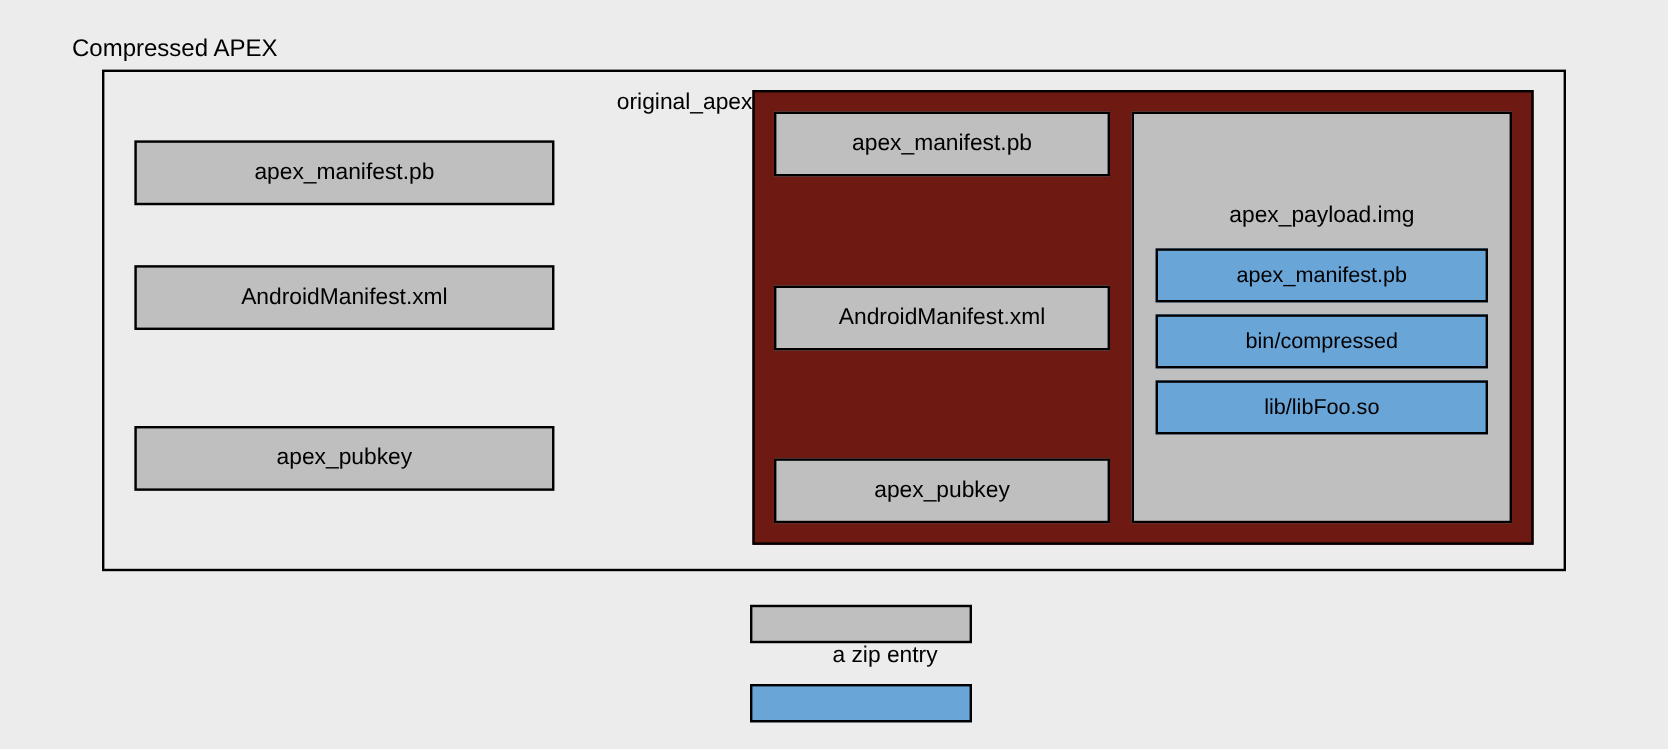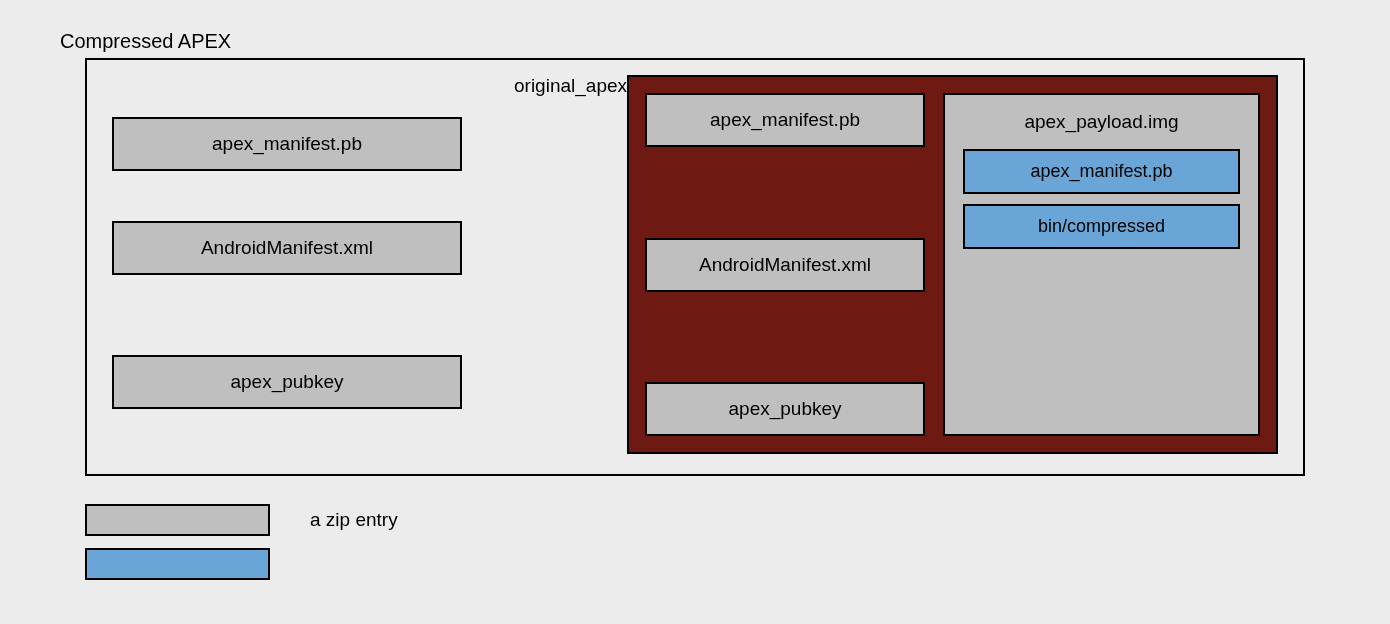--- a/index.html
+++ b/index.html
@@ -78,20 +78,21 @@
     .inner-right {
       flex: 1;
     }
     .payload-box {
       background: #bfbfbf;
       border: 2px solid #000;
       height: 100%;
       padding: 10px 18px 14px 18px;
       display: flex;
       flex-direction: column;
+      justify-content: center;
     }
     .payload-title {
       text-align: center;
       font-size: 19px;
       padding: 6px 0 16px 0;
     }
     .fs-file {
       background: #6aa5d8;
       border: 2px solid #000;
       text-align: center;
@@ -100,20 +101,21 @@
       margin-bottom: 10px;
     }
     .fs-file:last-child { margin-bottom: 0; }
     .legend {
       margin: 28px 0 0 85px;
     }
     .legend-row {
       display: flex;
       align-items: center;
       margin-bottom: 12px;
+      flex-direction: column;
     }
     .swatch {
       width: 185px;
       height: 32px;
       border: 2px solid #000;
       margin-right: 40px;
     }
     .swatch.gray { background: #bfbfbf; }
     .swatch.brown { background: #6e1a13; }
     .swatch.blue { background: #6aa5d8; }
@@ -137,20 +139,21 @@
         <div class="inner-left">
           <div class="zip-entry">apex_manifest.pb</div>
           <div class="zip-entry">AndroidManifest.xml</div>
           <div class="zip-entry">apex_pubkey</div>
         </div>
         <div class="inner-right">
           <div class="payload-box">
             <div class="payload-title">apex_payload.img</div>
             <div class="fs-file">apex_manifest.pb</div>
             <div class="fs-file">bin/compressed</div>
+            <div class="fs-file">lib/libFoo.so</div>
           </div>
         </div>
       </div>
     </div>
   </div>
 </div>
 
 <div class="legend">
   <div class="legend-row">
     <div class="swatch gray"></div>

